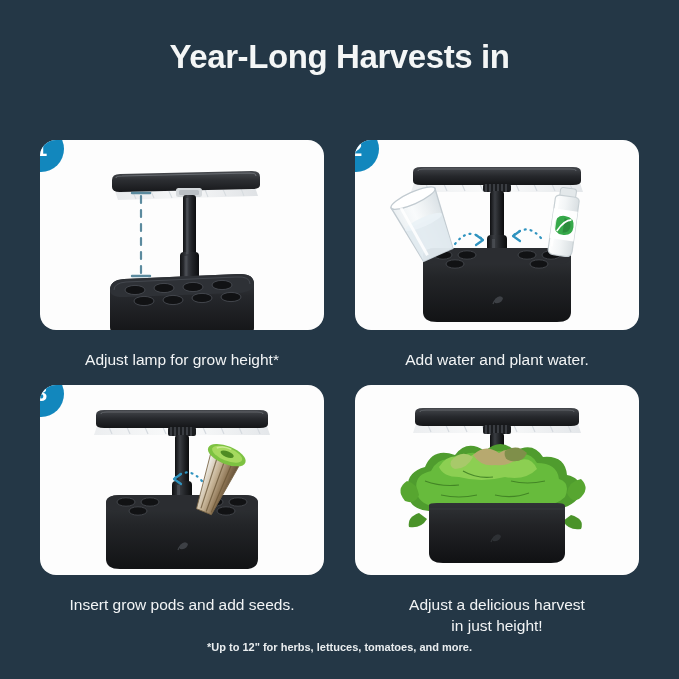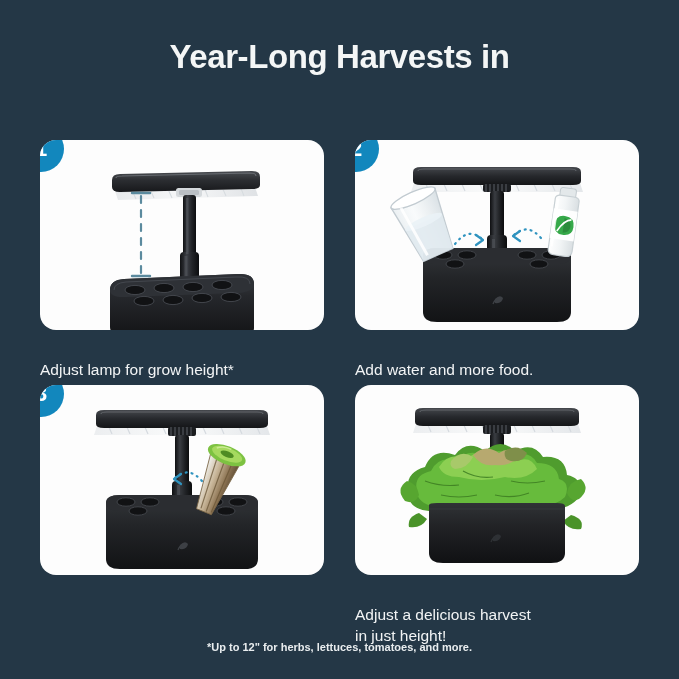--- a/index.html
+++ b/index.html
@@ -75,23 +75,23 @@
     font-size: 22px;
     font-weight: bold;
     display: flex;
     align-items: center;
     justify-content: center;
     z-index: 5;
     line-height: 1;
   }
 
   .caption {
-    margin-top: 30px;
+    margin-top: 20px;
     width: 284px;
-    text-align: left;
+    text-align: center;
     color: #f2f4f5;
     font-size: 15.5px;
     line-height: 1.35;
   }
   .caption b { font-weight: normal; }
 
   
   .footnote {
     position: absolute;
     bottom: 26px;
@@ -279,21 +279,21 @@
             <path d="M100 104 Q114 86 128 100"></path>
           </g>
           <path d="M128 100 L121 95 M128 100 L121 105" stroke="#2f93bf" stroke-width="2.2" fill="none" stroke-linecap="round"></path>
 
           <g fill="none" stroke="#2f93bf" stroke-width="2.2" stroke-linecap="round" stroke-dasharray="1 5">
             <path d="M186 98 Q172 82 158 96"></path>
           </g>
           <path d="M158 96 L165 91 M158 96 L165 101" stroke="#2f93bf" stroke-width="2.2" fill="none" stroke-linecap="round"></path>
         </svg>
       </div>
-      <div class="caption">Add water and more food.</div>
+      <div class="caption">Add water and plant water.</div>
     </div>
 
     <div class="cell cell-3">
       <div class="card">
         <div class="badge">3</div>
         <svg viewBox="0 0 284 190">
           <defs>
             <linearGradient id="lampTop3" x1="0" y1="0" x2="0" y2="1">
               <stop offset="0" stop-color="#45484d"></stop>
               <stop offset="0.5" stop-color="#26282c"></stop>
@@ -365,20 +365,21 @@
             <ellipse cx="22" cy="14" rx="7" ry="3" fill="#4f8c23"></ellipse>
             <path d="M10 12 q6 -5 14 -4" stroke="#c9ea92" stroke-width="1.6" fill="none"></path>
           </g>
 
           <g fill="none" stroke="#2f93bf" stroke-width="2.2" stroke-linecap="round" stroke-dasharray="1 5">
             <path d="M162 96 Q148 80 134 94"></path>
           </g>
           <path d="M134 94 L141 89 M134 94 L141 99" stroke="#2f93bf" stroke-width="2.2" fill="none" stroke-linecap="round"></path>
         </svg>
       </div>
+      <div class="caption">Insert grow pods and add seeds.</div>
     </div>
 
     <div class="cell cell-4">
       <div class="card">
         <svg viewBox="0 0 284 190">
           <defs>
             <linearGradient id="lampTop4" x1="0" y1="0" x2="0" y2="1">
               <stop offset="0" stop-color="#45484d"></stop>
               <stop offset="0.5" stop-color="#26282c"></stop>
               <stop offset="1" stop-color="#141517"></stop>

